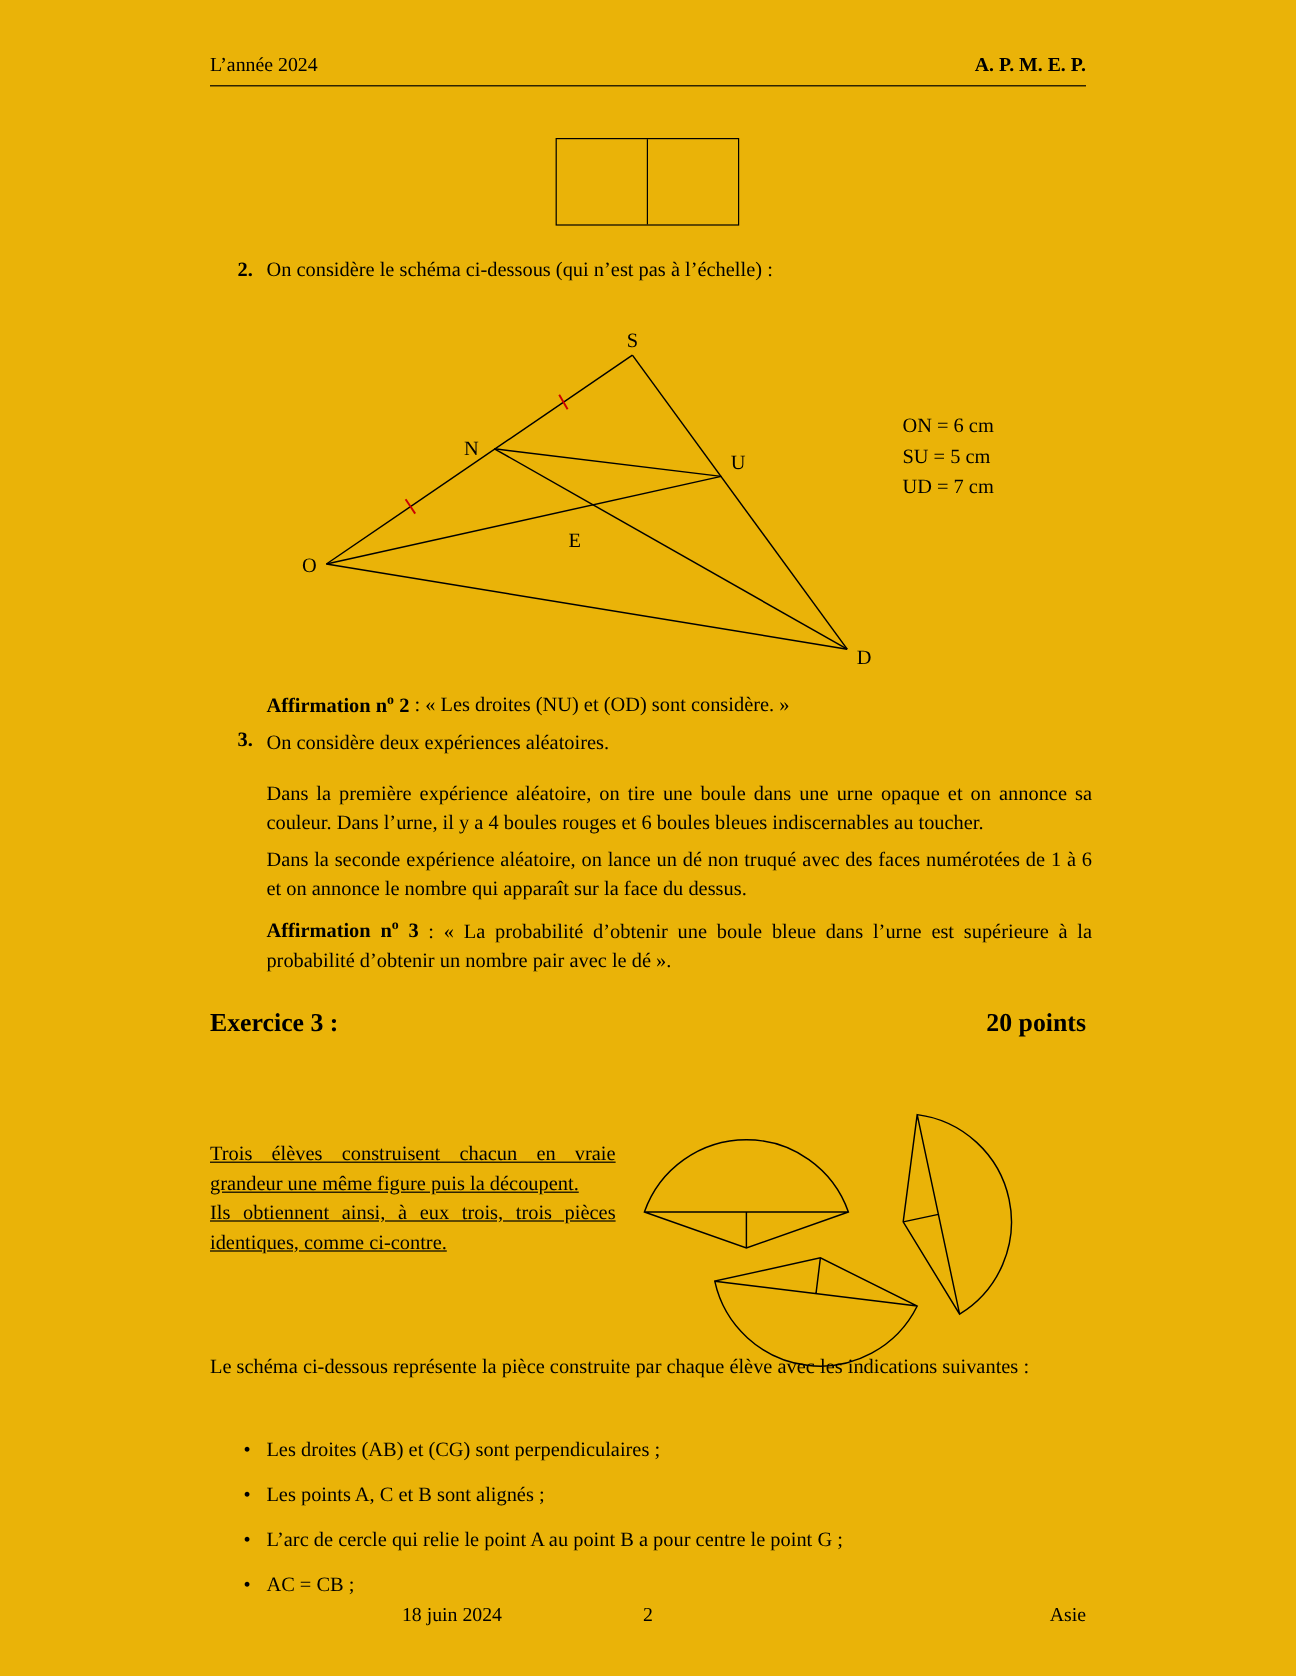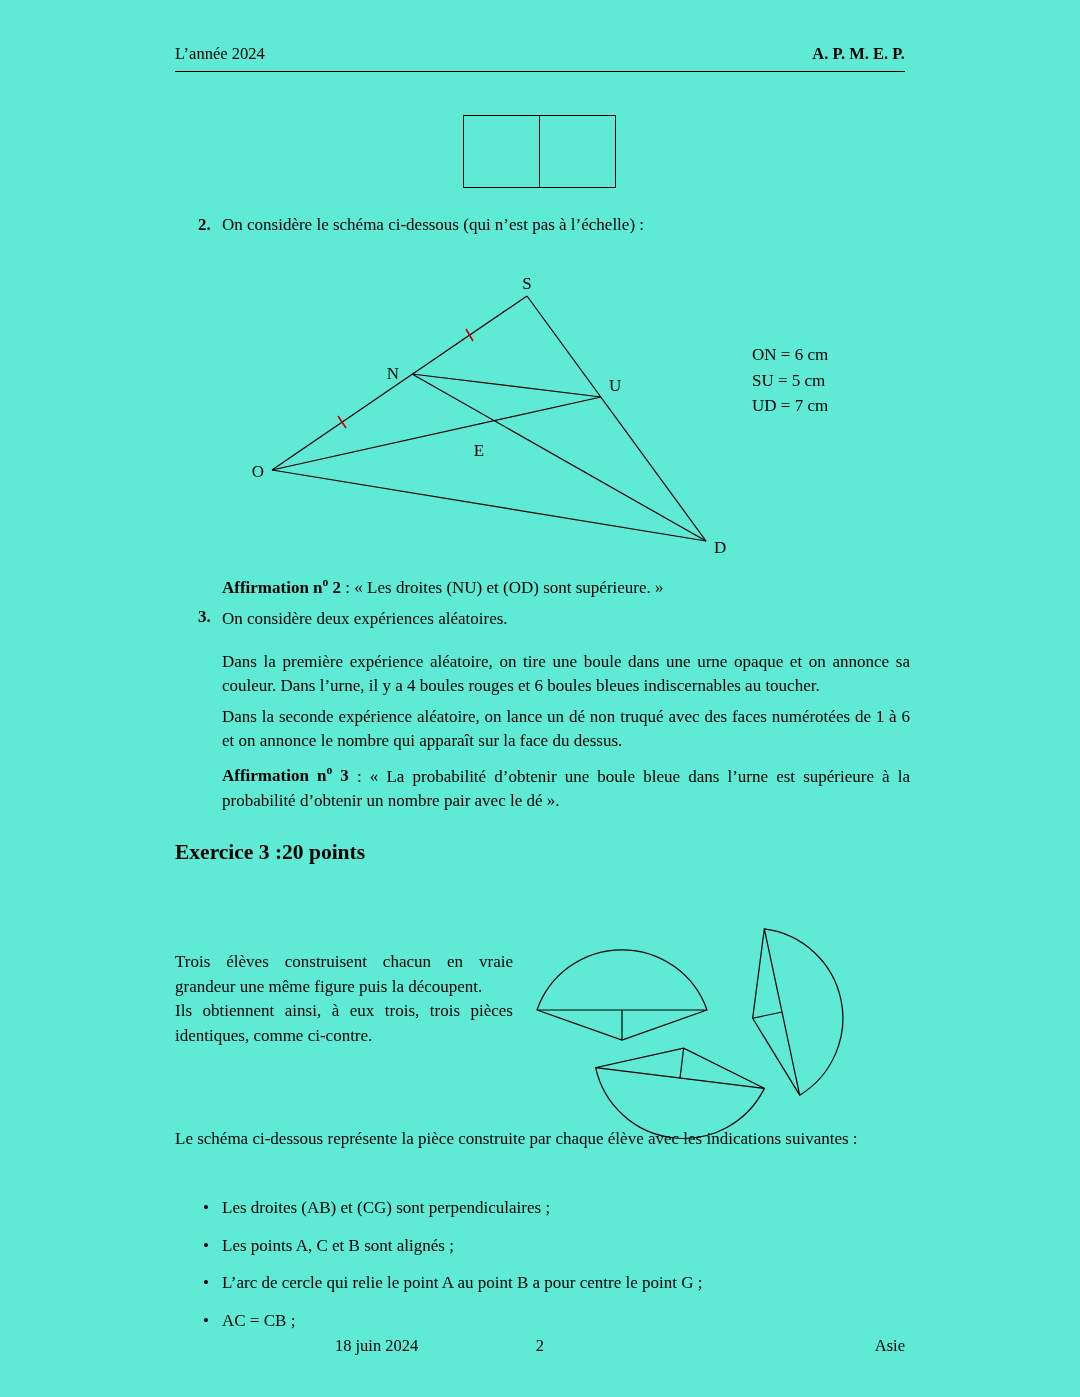--- a/index.html
+++ b/index.html
@@ -1,17 +1,17 @@
 <!DOCTYPE html>
 <html lang="fr"><head>
 <meta charset="utf-8">
 <style>
   html,body { margin:0; padding:0; background:#ffffff; }
   .page {
-    position:relative; width:1080px; height:1397px; background:#5eead4;
+    position:relative; width:1080px; height:1397px; background:#eab308;
     font-family:"Liberation Serif","DejaVu Serif",serif; color:#000; font-size:17px;
     overflow:hidden;
   }
   .abs { position:absolute; }
 
   .header { left:175px; top:44px; width:730px; display:flex; justify-content:space-between;
             border-bottom:1.2px solid #000; padding-bottom:7px; font-size:16.5px; }
   .header-right { font-weight:bold; }
 
   .answer-box { left:463px; top:115px; width:151px; height:71px; border:1.6px solid #000; display:flex; }
@@ -30,25 +30,25 @@
 
   .measurements { left:752px; top:322px; line-height:25.5px;margin-top:20px; }
 
   .affirm2 { left:222px; top:576px; width:683px; }
   .affirm-label { font-weight:bold; }
   sup { font-size:68%; }
 
   .item3 { left:198px; top:607px; width:712px; }
   .item3 .intro-line { margin:0 0 18px; }
 
-  .ex3-head { left:175px; top:840px; width:730px; display:flex; 
+  .ex3-head { left:175px; top:840px; width:730px; display:flex; justify-content:space-between;
               font-weight:bold; font-size:21.5px; }
 
   .intro-col { left:175px; top:950px; width:338px; text-align:justify; line-height:24.5px; }
-  .intro-col p { margin:0; }
+  .intro-col p { margin:0;text-decoration:underline; }
 
   .pieces { left:520px; top:915px; width:350px; height:235px; }
 
   .schema-par { left:175px; top:1127px; width:731px; text-align:justify; line-height:24.5px; }
 
   .bullets { left:198px; top:1196px; width:712px; }
   .bullet-row { display:flex; margin-bottom:13px; line-height:24.5px; }
   .bullet-marker { flex:0 0 24px; width:24px; padding-left:5px; box-sizing:border-box; }
 
   .footer { left:175px; top:1336px; width:730px; display:flex; font-size:16.5px; }
@@ -97,21 +97,21 @@
     <text x="714" y="553" text-anchor="start">D</text>
   </svg>
 
   <div class="abs measurements">
     <div>ON = 6 cm</div>
     <div>SU = 5 cm</div>
     <div>UD = 7 cm</div>
   </div>
 
   <div class="abs affirm2">
-    <span class="affirm-label"><span>Affirmation n</span><sup>o</sup><span> 2</span></span><span> : « Les droites (NU) et (OD) sont supérieure. »</span>
+    <span class="affirm-label"><span>Affirmation n</span><sup>o</sup><span> 2</span></span><span> : « Les droites (NU) et (OD) sont considère. »</span>
   </div>
 
   <div class="abs item3 enum">
     <span class="enum-num">3.</span>
     <div class="enum-body">
       <p class="intro-line">On considère deux expériences aléatoires.</p>
       <p>Dans la première expérience aléatoire, on tire une boule dans une urne opaque et on annonce sa couleur. Dans l’urne, il y a 4 boules rouges et 6 boules bleues indiscernables au toucher.</p>
       <p>Dans la seconde expérience aléatoire, on lance un dé non truqué avec des faces numérotées de 1 à 6 et on annonce le nombre qui apparaît sur la face du dessus.</p>
       <p><span class="affirm-label"><span>Affirmation n</span><sup>o</sup><span> 3</span></span><span> : « La probabilité d’obtenir une boule bleue dans l’urne est supérieure à la probabilité d’obtenir un nombre pair avec le dé ».</span></p>
     </div>

